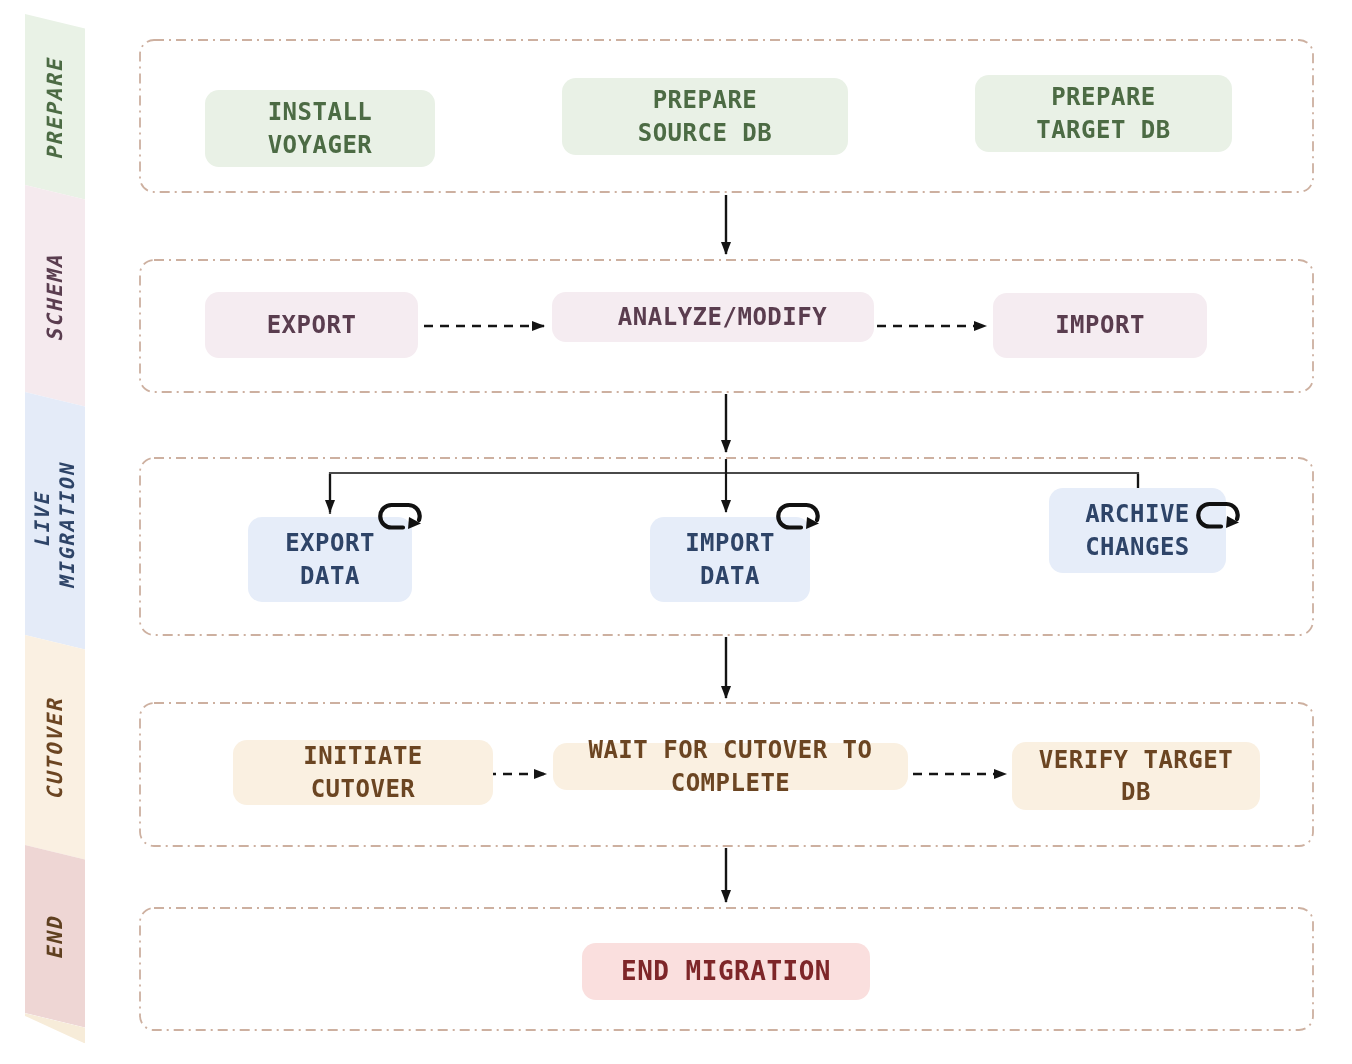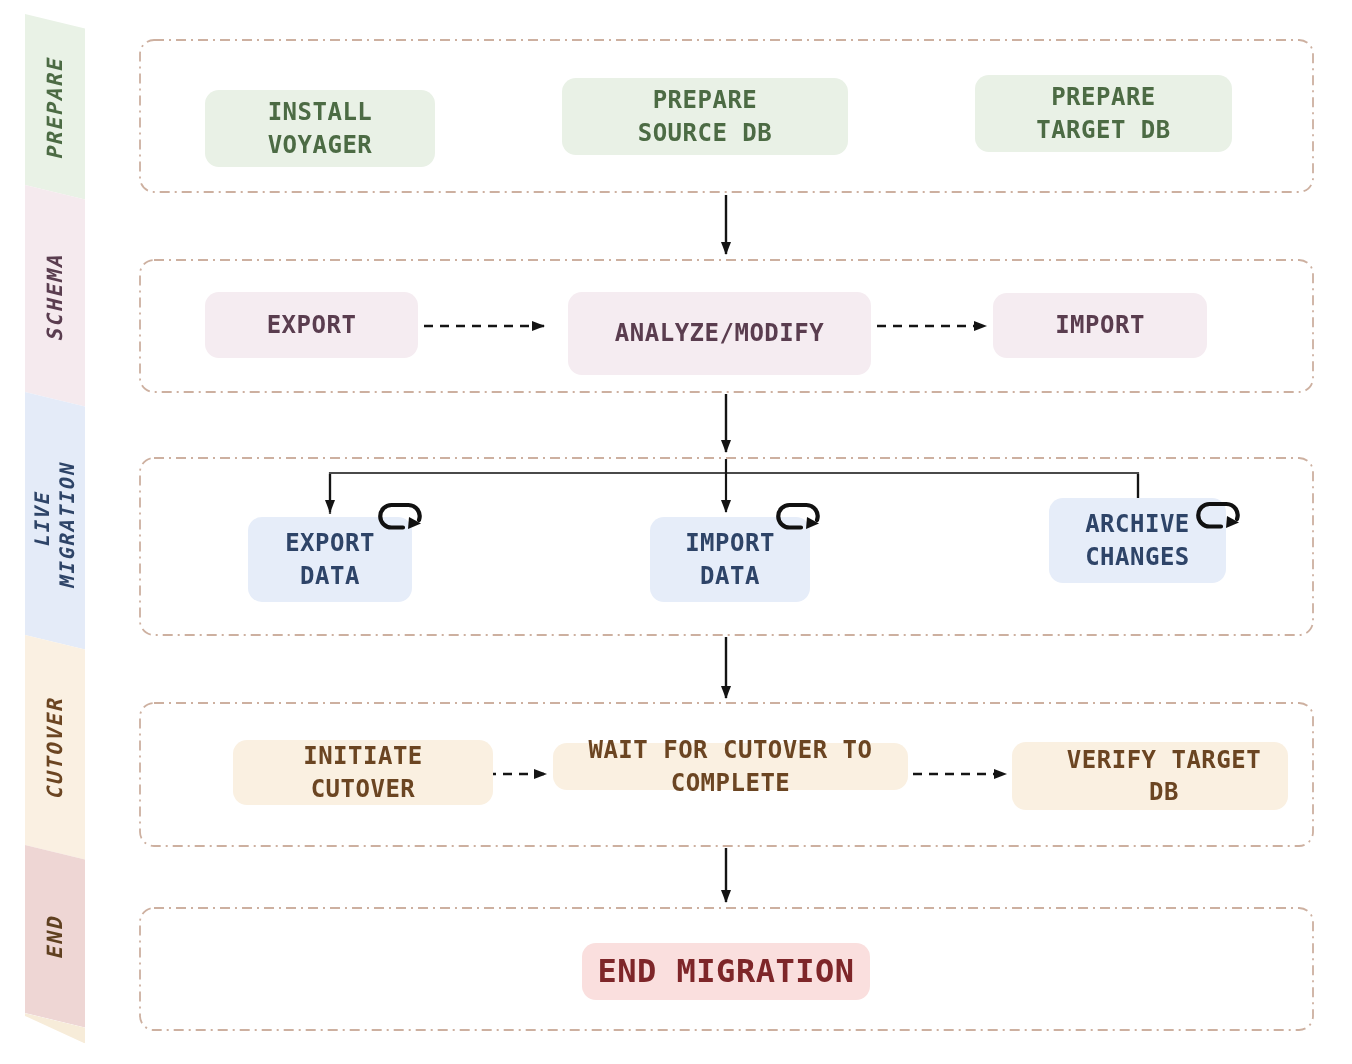--- a/index.html
+++ b/index.html
@@ -41,21 +41,21 @@
   
   .step {
     position:absolute; display:flex; align-items:center; justify-content:center;
     border-radius:14px; font-weight:bold; font-size:24px; line-height:1.35;
     white-space:pre-line; text-align:center; letter-spacing:0.5px;
   }
   .step.prepare { background:#e9f1e6; color:#4c6b44; }
   .step.schema  { background:#f5ecf1; color:#5a3d4f; }
   .step.live    { background:#e6edf9; color:#2e4468; }
   .step.cutover { background:#faf0e1; color:#6b4522; }
-  .step.endrow  { background:#fadfde; color:#7e2629; font-size:32px; }
+  .step.endrow  { background:#fadfde; color:#7e2629; font-size:26px; }
 
   .loop-icon { position:absolute; width:44px; height:31px; }
 </style>
 </head>
 <body>
 
 <div id="canvas">
 
   <svg id="connector-layer" viewBox="0 0 1352 1064" xmlns="http://www.w3.org/2000/svg">
     <defs>
@@ -116,45 +116,45 @@
   </div>
 
   <div class="step prepare" style="left:205px; top:78px;  width:230px; height:77px;margin-top:12px;">INSTALL
 VOYAGER</div>
   <div class="step prepare" style="left:562px; top:78px;  width:286px; height:77px;">PREPARE
 SOURCE DB</div>
   <div class="step prepare" style="left:975px; top:75px;  width:257px; height:77px;">PREPARE
 TARGET DB</div>
 
   <div class="step schema" style="left:205px; top:292px; width:213px; height:66px;">EXPORT</div>
-  <div class="step schema" style="left:568px; top:292px; width:303px; height:83px;">ANALYZE/MODIFY</div>
+  <div class="step schema" style="left:552px; top:292px; width:303px; height:50px;padding-left:19px;">ANALYZE/MODIFY</div>
   <div class="step schema" style="left:993px; top:293px; width:214px; height:65px;">IMPORT</div>
 
   <div class="step live" style="left:248px;  top:517px; width:164px; height:85px;">EXPORT
 DATA</div>
   <div class="step live" style="left:650px;  top:517px; width:160px; height:85px;">IMPORT
 DATA</div>
-  <div class="step live" style="left:1049px; top:498px; width:177px; height:85px;">ARCHIVE
+  <div class="step live" style="left:1049px; top:488px; width:177px; height:85px;">ARCHIVE
 CHANGES</div>
 
   <svg class="loop-icon" style="left:378px; top:501px;" viewBox="0 0 44 31">
     <path d="M 25 26.5 H 13.5 A 11.25 11.25 0 1 1 13.5 4 H 30.5 A 11.25 11.25 0 0 1 41 19" stroke="#111" stroke-width="4.2" fill="none" stroke-linecap="round"></path>
     <polygon points="31,16 43,22.5 30,28" fill="#111"></polygon>
   </svg>
   <svg class="loop-icon" style="left:776px; top:501px;" viewBox="0 0 44 31">
     <path d="M 25 26.5 H 13.5 A 11.25 11.25 0 1 1 13.5 4 H 30.5 A 11.25 11.25 0 0 1 41 19" stroke="#111" stroke-width="4.2" fill="none" stroke-linecap="round"></path>
     <polygon points="31,16 43,22.5 30,28" fill="#111"></polygon>
   </svg>
   <svg class="loop-icon" style="left:1196px; top:500px;" viewBox="0 0 44 31">
     <path d="M 25 26.5 H 13.5 A 11.25 11.25 0 1 1 13.5 4 H 30.5 A 11.25 11.25 0 0 1 41 19" stroke="#111" stroke-width="4.2" fill="none" stroke-linecap="round"></path>
     <polygon points="31,16 43,22.5 30,28" fill="#111"></polygon>
   </svg>
 
   <div class="step cutover" style="left:190px;  top:740px; width:260px; height:65px;margin-left:43px;">INITIATE
 CUTOVER</div>
   <div class="step cutover" style="left:553px;  top:743px; width:355px; height:47px;">WAIT FOR CUTOVER TO
 COMPLETE</div>
-  <div class="step cutover" style="left:1012px; top:742px; width:248px; height:68px;padding-left:28px;">VERIFY TARGET
+  <div class="step cutover" style="left:1012px; top:742px; width:248px; height:68px;">VERIFY TARGET
 DB</div>
 
   <div class="step endrow" style="left:582px; top:943px; width:288px; height:57px;">END MIGRATION</div>
 
 </div>
 
 </body></html>

